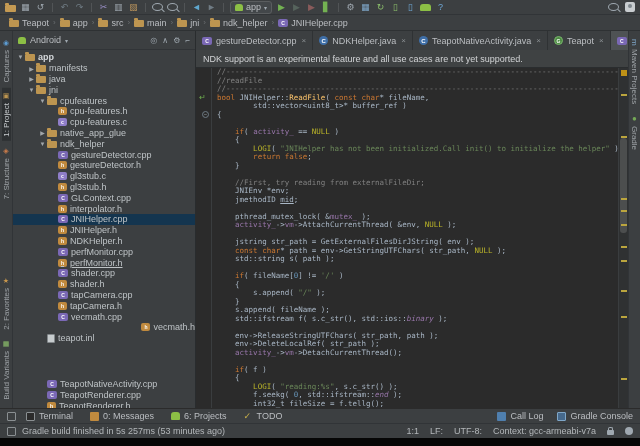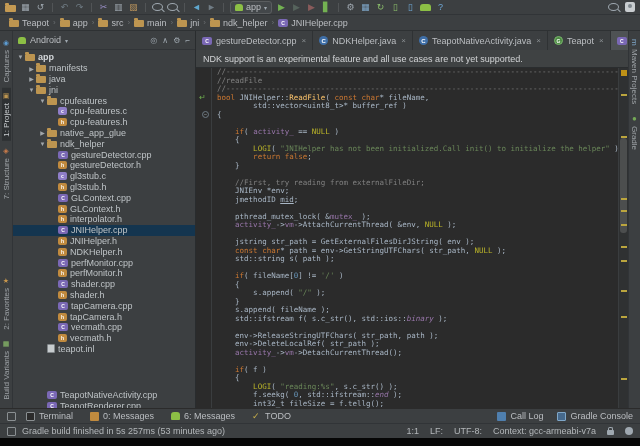--- a/index.html
+++ b/index.html
@@ -234,28 +234,28 @@
           <span class="fi fi-folder"></span>
           <span class="tlabel">jni</span>
         </div>
         <div class="trow" style="padding-left: 25px;">
           <span class="arr">▼</span>
           <span class="fi fi-folder"></span>
           <span class="tlabel">cpufeatures</span>
         </div>
         <div class="trow" style="padding-left: 36px;">
           <span class="arr"></span>
+          <span class="fi fi-h">h</span>
+          <span class="tlabel">cpu-features.h</span>
+        </div>
+        <div class="trow" style="padding-left: 36px;">
+          <span class="arr"></span>
           <span class="fi fi-c">c</span>
           <span class="tlabel">cpu-features.c</span>
         </div>
-        <div class="trow" style="padding-left: 36px;">
-          <span class="arr"></span>
-          <span class="fi fi-h">h</span>
-          <span class="tlabel">cpu-features.h</span>
-        </div>
         <div class="trow" style="padding-left: 25px;">
           <span class="arr">▶</span>
           <span class="fi fi-folder"></span>
           <span class="tlabel">native_app_glue</span>
         </div>
         <div class="trow" style="padding-left: 25px;">
           <span class="arr">▼</span>
           <span class="fi fi-folder"></span>
           <span class="tlabel">ndk_helper</span>
         </div>
@@ -280,25 +280,20 @@
           <span class="tlabel">gl3stub.h</span>
         </div>
         <div class="trow" style="padding-left: 36px;">
           <span class="arr"></span>
           <span class="fi fi-cpp">C</span>
           <span class="tlabel">GLContext.cpp</span>
         </div>
         <div class="trow" style="padding-left: 36px;">
           <span class="arr"></span>
           <span class="fi fi-h">h</span>
-          <span class="tlabel">GLContext.h</span>
-        </div>
-        <div class="trow" style="padding-left: 36px;">
-          <span class="arr"></span>
-          <span class="fi fi-h">h</span>
           <span class="tlabel">interpolator.h</span>
         </div>
         <div class="trow sel" style="padding-left: 36px;">
           <span class="arr"></span>
           <span class="fi fi-cpp">C</span>
           <span class="tlabel">JNIHelper.cpp</span>
         </div>
         <div class="trow" style="padding-left: 36px;">
           <span class="arr"></span>
           <span class="fi fi-h">h</span>
@@ -307,21 +302,21 @@
         <div class="trow" style="padding-left: 36px;">
           <span class="arr"></span>
           <span class="fi fi-h">h</span>
           <span class="tlabel">NDKHelper.h</span>
         </div>
         <div class="trow" style="padding-left: 36px;">
           <span class="arr"></span>
           <span class="fi fi-cpp">C</span>
           <span class="tlabel">perfMonitor.cpp</span>
         </div>
-        <div class="trow" style="padding-left: 36px;">
+        <div class="trow" style="padding-left: 36px; text-decoration: underline;">
           <span class="arr"></span>
           <span class="fi fi-h">h</span>
           <span class="tlabel">perfMonitor.h</span>
         </div>
         <div class="trow" style="padding-left: 36px;">
           <span class="arr"></span>
           <span class="fi fi-cpp">C</span>
           <span class="tlabel">shader.cpp</span>
         </div>
         <div class="trow" style="padding-left: 36px;">
@@ -337,21 +332,21 @@
         <div class="trow" style="padding-left: 36px;">
           <span class="arr"></span>
           <span class="fi fi-h">h</span>
           <span class="tlabel">tapCamera.h</span>
         </div>
         <div class="trow" style="padding-left: 36px;">
           <span class="arr"></span>
           <span class="fi fi-cpp">C</span>
           <span class="tlabel">vecmath.cpp</span>
         </div>
-        <div class="trow" style="padding-left: 36px;">
+        <div class="trow" style="padding-left: 36px; justify-content: flex-end;">
           <span class="arr"></span>
           <span class="fi fi-h">h</span>
           <span class="tlabel">vecmath.h</span>
         </div>
         <div class="trow" style="padding-left: 25px;">
           <span class="arr"></span>
           <span class="fi fi-file"></span>
           <span class="tlabel">teapot.inl</span>
         </div>
         <div class="trow" style="padding-left: 25px; margin-top: 35px;">
@@ -450,21 +445,21 @@
       <span class="bb-item">
         <span class="bbi bbi-terminal"></span>
         <span>Terminal</span>
       </span>
       <span class="bb-item">
         <span class="bbi bbi-messages"></span>
         <span>0: Messages</span>
       </span>
       <span class="bb-item">
         <span class="bbi bbi-android"></span>
-        <span>6: Messages</span>
+        <span>6: Projects</span>
       </span>
       <span class="bb-item">
         <span class="bbi bbi-todo"></span>
         <span>TODO</span>
       </span>
     </span>
   <span class="bb-right" id="bb-right">
       <span class="bb-item">
         <span class="bbi bbi-eventlog"></span>
         <span>Call Log</span>

